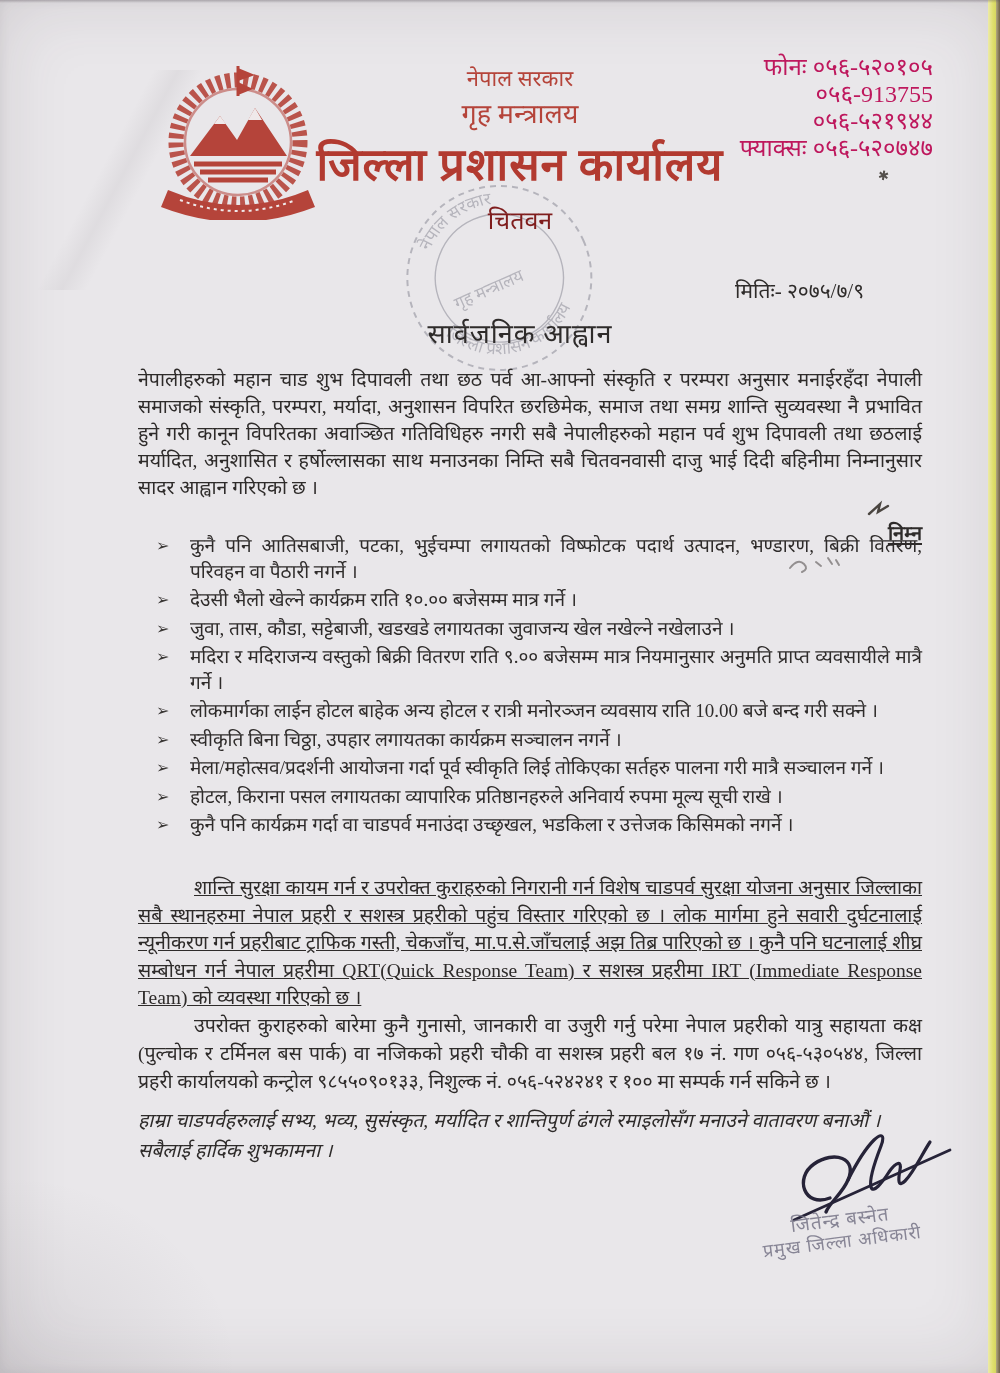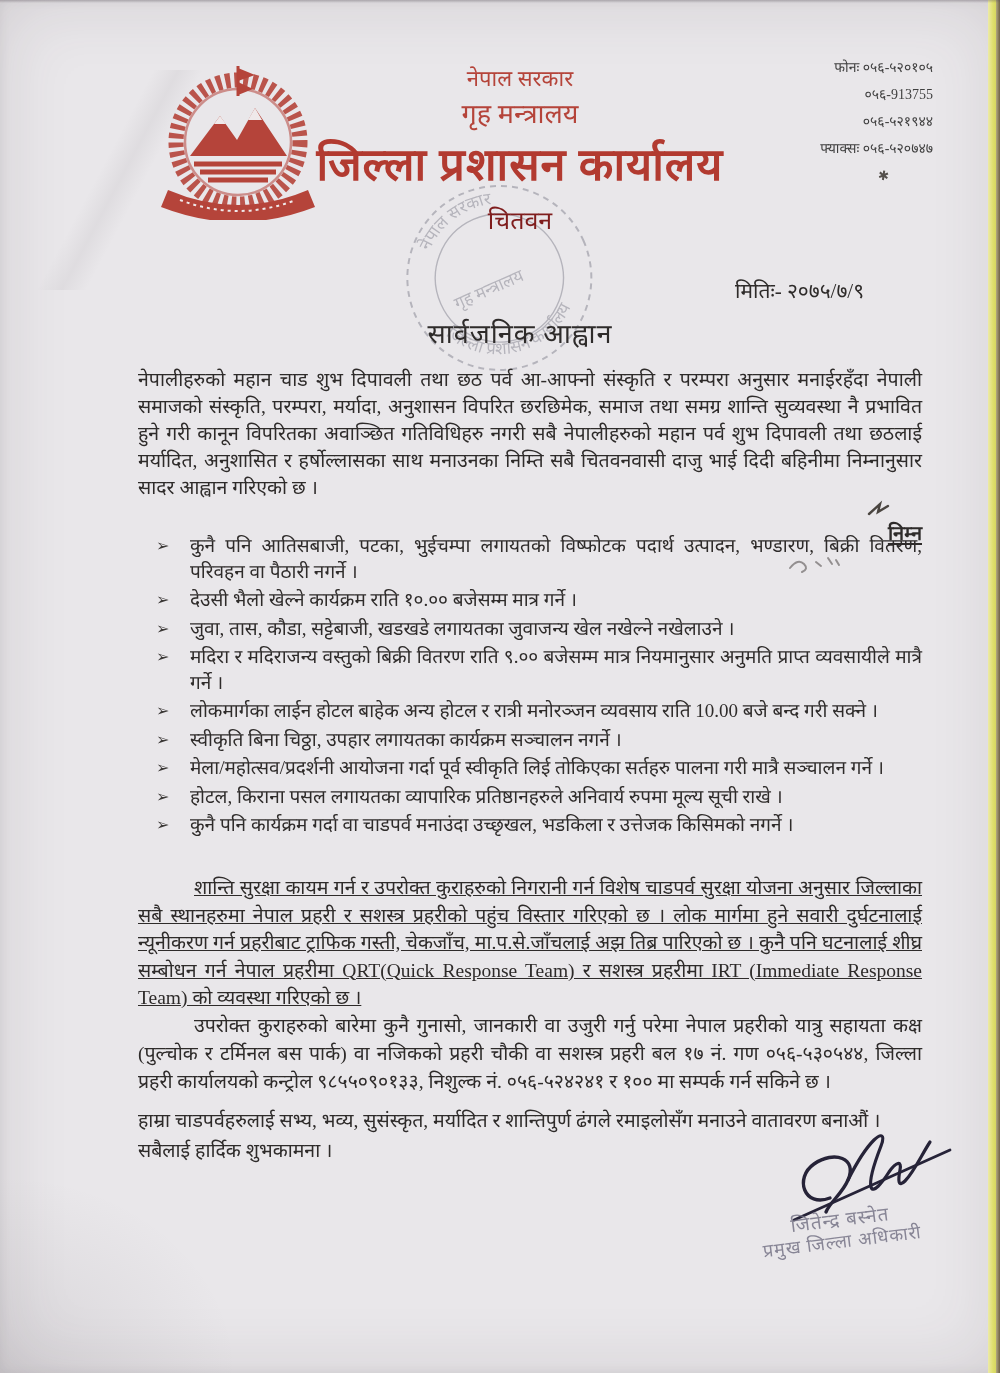--- a/index.html
+++ b/index.html
@@ -24,21 +24,21 @@
     background:radial-gradient(ellipse at 0% 100%,rgba(60,50,60,0.10),transparent 70%);}
 
   
   .emblem{position:absolute;left:142px;top:58px;z-index:3;}
   .header-center{position:absolute;left:260px;top:0;width:520px;text-align:center;z-index:5;}
   .gov-line{position:absolute;top:62px;left:0;right:0;font-size:22px;color:#b5443a;}
   .ministry-line{position:absolute;top:94px;left:0;right:0;font-size:27px;color:#b5443a;}
   .office-line{position:absolute;top:132px;left:0;right:0;font-size:45px;font-weight:bold;color:#b23a30;letter-spacing:1px;}
   .district-line{position:absolute;top:202px;left:0;right:0;font-size:25px;color:#7f1d1d;}
   .contact{position:absolute;left:728px;top:54px;width:205px;text-align:right;z-index:5;
-    color:#404040;font-size:14px;line-height:27px;}
+    color:#be185d;font-size:24px;line-height:27px;}
   .date-line{position:absolute;left:735px;top:276px;font-size:21px;z-index:5;text-align:right;}
 
   
   .seal{position:absolute;left:392px;top:170px;z-index:2;opacity:0.42;
     transform:rotate(-24deg);}
   .seal text{fill:#70707e;font-size:17px;font-family:"Liberation Serif",serif;}
 
   
   .doc-title{position:absolute;left:260px;top:314px;width:520px;text-align:center;
     font-size:27px;font-weight:normal;z-index:5;letter-spacing:1px;}
@@ -48,21 +48,21 @@
   .intro{top:366px;font-size:19.5px;line-height:27px;text-align:justify;}
   .nimna-wrap{top:519px;text-align:right;}
   .nimna{font-size:20px;font-weight:bold;text-decoration:underline;text-underline-offset:3px;}
   .bullets{top:533px;}
   .bullets ul{list-style:none;margin:0;padding:0;}
   .bullets li{display:flex;gap:10px;font-size:19px;line-height:25.5px;margin:0 0 3px 0;text-align:justify;}
   .bullets .marker{flex:0 0 24px;padding-left:18px;color:#3a3735;font-size:16px;line-height:25.5px;}
   .bullets .btxt{flex:1;}
   .para2{top:874px;font-size:19.5px;line-height:27.5px;text-align:justify;text-indent:56px;text-decoration:underline;}
   .para3{top:1012px;font-size:19.5px;line-height:28px;text-align:justify;text-indent:56px;}
-  .closing{top:1106px;font-size:19.5px;line-height:30px;text-align:justify;}
+  .closing{top:1106px;font-size:19.5px;line-height:30px;text-align:justify;font-style:italic;}
   .closing p{margin:0;}
 
   
   .signature{position:absolute;left:762px;top:1122px;width:230px;height:150px;z-index:6;}
   .sig-svg{position:absolute;left:6px;top:0;}
   .sig-name{position:absolute;left:28px;top:78px;width:200px;color:rgba(118,115,134,0.85);
     font-size:19px;transform:rotate(-7deg);letter-spacing:1px;}
   .sig-role{position:absolute;left:0px;top:103px;width:220px;color:rgba(118,115,134,0.85);
     font-size:18px;transform:rotate(-7deg);letter-spacing:1px;}
 

